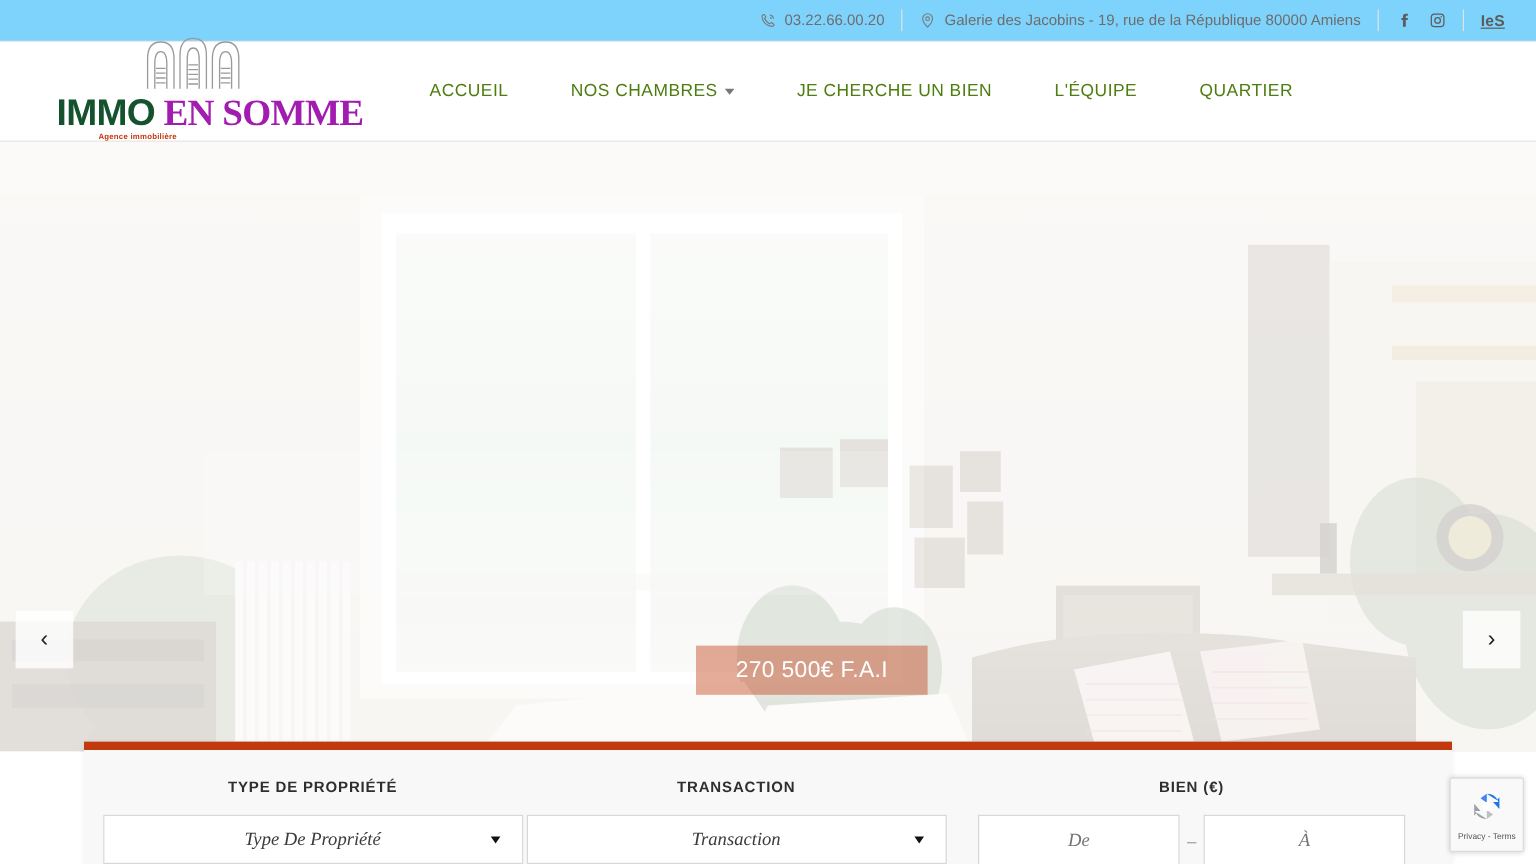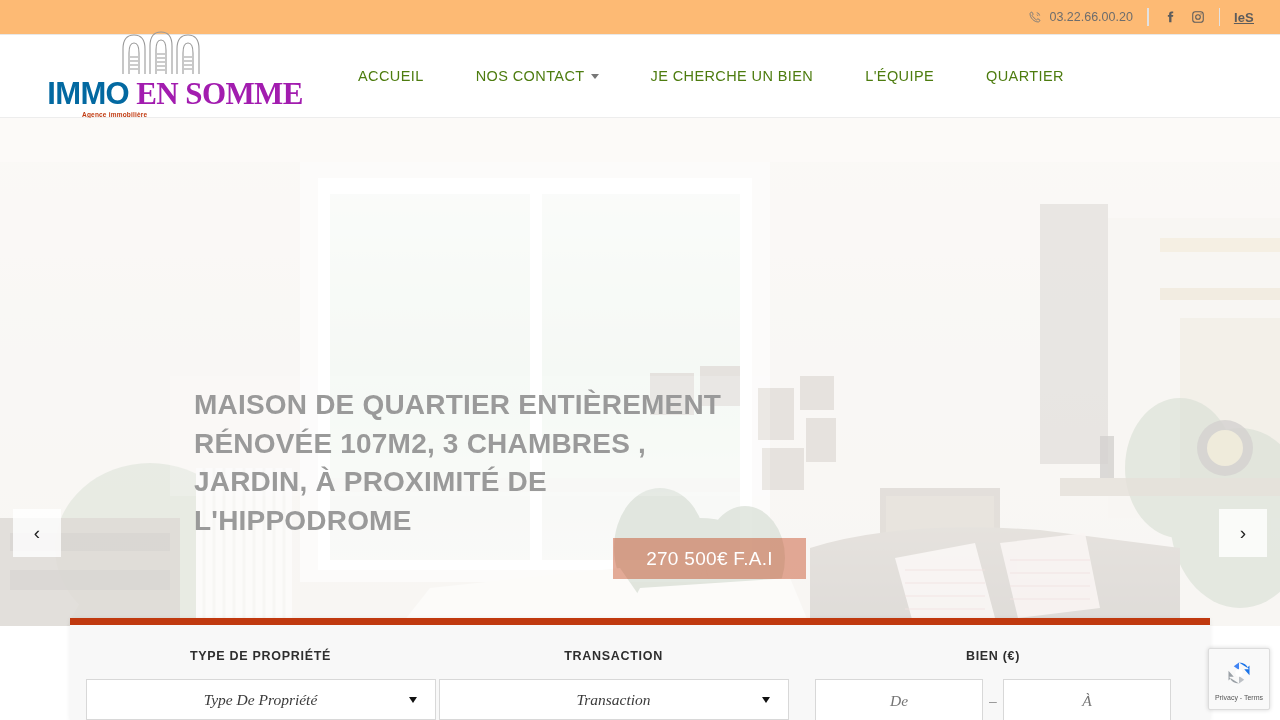--- a/index.html
+++ b/index.html
@@ -6,21 +6,21 @@
   html, body {
     width: 1280px; height: 720px;
     overflow: hidden;
     font-family: "Liberation Sans", sans-serif;
     background: #ffffff;
   }
 
   
   .topbar {
     height: 35px;
-    background: #fdba74;
+    background: #7dd3fc;
     border-bottom: 1px solid #e8e8e8;
     display: flex;
     align-items: center;
     justify-content: flex-end;
     padding-right: 18px;
     font-size: 12.5px;
     color: #6d6d6d;
   }
   .tb-item {
     display: flex; align-items: center; gap: 7px;
@@ -43,21 +43,21 @@
   .logo-wrap {
     width: 230px; margin-left: 60px; position: relative;
     display: flex; flex-direction: column; align-items: center;
     justify-content: flex-end; height: 83px;
   }
   .logo-arch { position: absolute; top: -6px; left: 60px; }
   .logo-text {
     font-size: 31px; font-weight: bold; letter-spacing: -0.6px;
     line-height: 1; white-space: nowrap; margin-top: 26px;
   }
-  .logo-text .c-red { color: #0369a1; }
+  .logo-text .c-red { color: #14532d; }
   .logo-text .c-gray { color: #a21caf; font-family: Liberation Serif, serif; }
   .logo-sub {
     font-size: 6.5px; color: #c0390f; font-weight: bold;
     letter-spacing: .2px; align-self: flex-start; margin-left: 22px; margin-top: 2px;
   }
   .nav { display: flex; align-items: center; margin-left: 42px; gap: 0; }
   .nav-item {
     padding: 0 26px; font-size: 14.5px; color: #4d7c0f;
     letter-spacing: .4px; cursor: pointer; white-space: nowrap;
     display: flex; align-items: center; gap: 6px;
@@ -79,21 +79,21 @@
     position: absolute; left: 170px; top: 258px;
     width: 600px; height: 120px;
     background: rgba(255,255,255,0.18);
   }
   .hero-title {
     position: absolute; left: 194px; top: 268px; width: 540px;
     font-size: 28px; font-weight: bold; line-height: 1.38;
     color: #9a9a9a; letter-spacing: .2px;
   }
   .hero-price {
-    position: absolute; left: 613px; top: 420px;
+    position: absolute; left: 580px; top: 420px;
     width: 193px; height: 41px;
     background: rgba(192,57,15,0.42);
     color: #ffffff; font-size: 19px;
     display: flex; align-items: center; justify-content: center;
     letter-spacing: .3px; cursor: pointer;
   }
   .hero-arrow {
     position: absolute; top: 391px; width: 48px; height: 48px;
     background: rgba(255,255,255,0.80);
     display: flex; align-items: center; justify-content: center;
@@ -161,20 +161,29 @@
     <span>
       <svg class="tb-ico" viewBox="0 0 24 24" fill="none" stroke="#7a7a7a" stroke-width="1.6">
         <path d="M6.5 3.5 C5 3.5 3.5 5 3.5 6.5 C3.5 13.5 10.5 20.5 17.5 20.5 C19 20.5 20.5 19 20.5 17.5 L17 15 L14.5 17 C12 15.5 8.5 12 7 9.5 L9 7 Z"></path>
         <path d="M15 4.5 a6 6 0 0 1 5 5"></path>
         <path d="M15 8 a3 3 0 0 1 2 2"></path>
       </svg>
     </span>
     <span>03.22.66.00.20</span>
   </div>
   <div class="tb-sep"></div>
+  <div class="tb-item">
+    <span>
+      <svg class="tb-ico" viewBox="0 0 24 24" fill="none" stroke="#7a7a7a" stroke-width="1.6">
+        <path d="M12 21.5 C12 21.5 19 14.5 19 9.5 A7 7 0 0 0 5 9.5 C5 14.5 12 21.5 12 21.5 Z"></path>
+        <circle cx="12" cy="9.5" r="2.6"></circle>
+      </svg>
+    </span>
+    <span>Galerie des Jacobins - 19, rue de la République 80000 Amiens</span>
+  </div>
   <div class="tb-sep"></div>
   <div class="tb-socials">
     <a style="text-decoration:none">
       <svg class="tb-ico" viewBox="0 0 24 24" fill="#5c5c5c">
         <path d="M14.5 8.5 V6.8 c0-.8.2-1.3 1.4-1.3 h1.6 V2.6 h-2.7 c-3.2 0-4.3 1.6-4.3 4.1 v1.8 H8.3 v3 h2.2 V21 h4 V11.5 h2.7 l.4-3 Z"></path>
       </svg>
     </a>
     <a style="text-decoration:none">
       <svg class="tb-ico" viewBox="0 0 24 24" fill="none" stroke="#5c5c5c" stroke-width="1.8">
         <rect x="3" y="3" width="18" height="18" rx="4.5"></rect>
@@ -206,21 +215,21 @@
       <span class="c-red">IMMO</span><span class="c-gray"> EN SO</span><span class="c-gray">MME</span>
     </div>
     <div class="logo-sub">Agence immobilière</div>
   </div>
 
   <div class="nav">
     <div class="nav-item">
       <span>ACCUEIL</span>
     </div>
     <div class="nav-item">
-      <span>NOS CONTACT</span>
+      <span>NOS CHAMBRES</span>
       <span class="caret"></span>
     </div>
     <div class="nav-item">
       <span>JE CHERCHE UN BIEN</span>
     </div>
     <div class="nav-item">
       <span>L'ÉQUIPE</span>
     </div>
     <div class="nav-item">
       <span>QUARTIER</span>
@@ -314,21 +323,20 @@
       <g fill="#efece4">
         <path d="M430 470 L620 450 L660 508 L400 508 Z"></path>
         <path d="M640 470 L790 460 L810 508 L620 508 Z"></path>
       </g>
     </svg>
   </div>
   <div class="hero-overlay"></div>
 
   <div class="hero-content">
     <div class="hero-caption-bg"></div>
-    <div class="hero-title">MAISON DE QUARTIER ENTIÈREMENT RÉNOVÉE 107M2, 3 CHAMBRES , JARDIN, À PROXIMITÉ DE L'HIPPODROME</div>
     <div class="hero-price">270 500€ F.A.I</div>
     <div class="hero-arrow arrow-left">
       <span>‹</span>
     </div>
     <div class="hero-arrow arrow-right">
       <span>›</span>
     </div>
   </div>
 </div>
 

